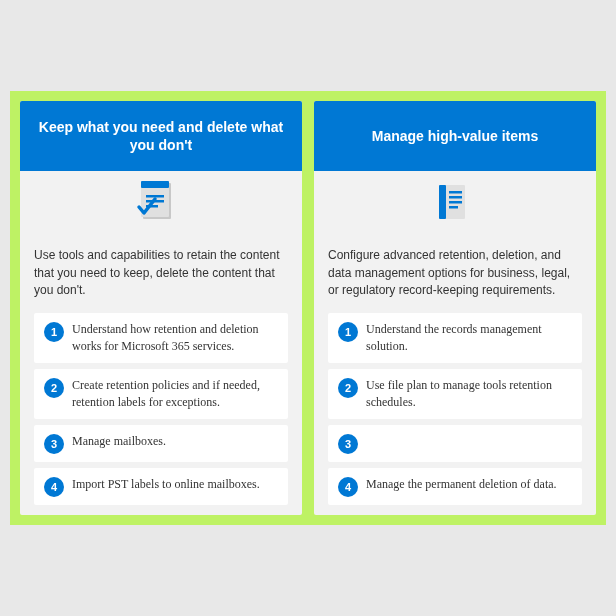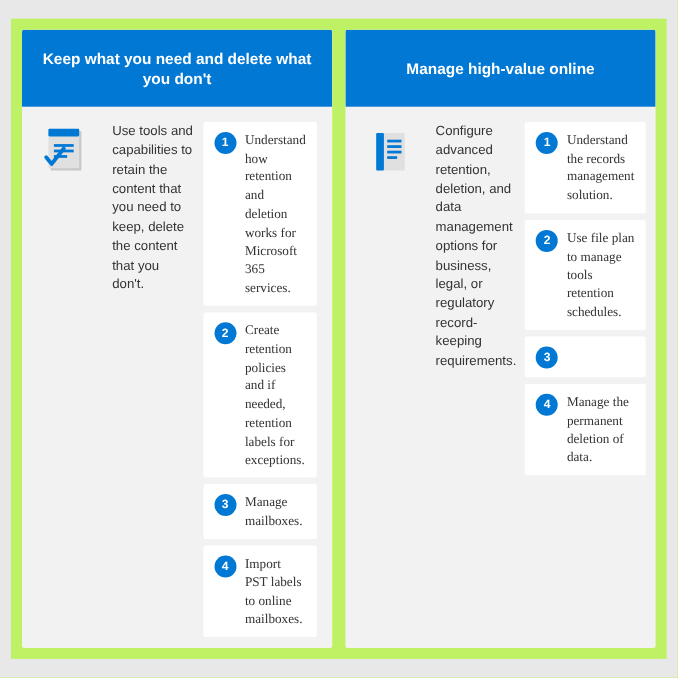--- a/index.html
+++ b/index.html
@@ -34,22 +34,23 @@
       padding: 14px 16px;
       font-size: 14px;
       font-weight: 600;
       line-height: 1.3;
       min-height: 70px;
       display: flex;
       align-items: center;
       justify-content: center;
     }
     .panel-body {
-      padding: 14px 14px 10px 14px;
+      padding: 4px 14px 10px 14px;
       display: flex;
+      flex-direction: column;
       gap: 8px;
     }
     .icon-area {
       display: flex;
       justify-content: center;
       margin-bottom: 4px;
     }
     .icon-svg {
       width: 60px;
       height: 60px;
@@ -134,21 +135,21 @@
         </div>
         <div class="step-item">
           <div class="step-badge">4</div>
           <div class="step-text">Import PST labels to online mailboxes.</div>
         </div>
       </div>
     </div>
   </div>
 
   <div class="panel">
-    <div class="panel-header">Manage high-value online</div>
+    <div class="panel-header">Manage high-value items</div>
     <div class="panel-body">
       <div class="icon-area">
 
         <svg class="icon-svg" viewBox="0 0 60 60" xmlns="http://www.w3.org/2000/svg">
 
           <rect x="14" y="10" width="26" height="34" fill="#e0e0e0" rx="1"></rect>
 
           <rect x="14" y="10" width="7" height="34" fill="#0078d4" rx="1"></rect>
 
           <rect x="24" y="16" width="13" height="2.5" fill="#0078d4"></rect>

